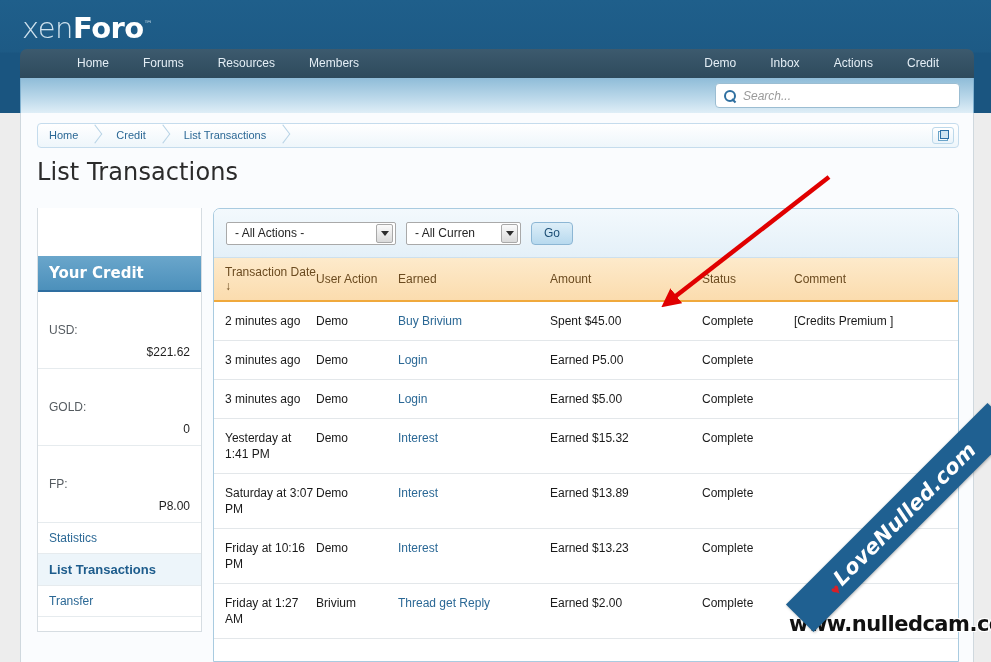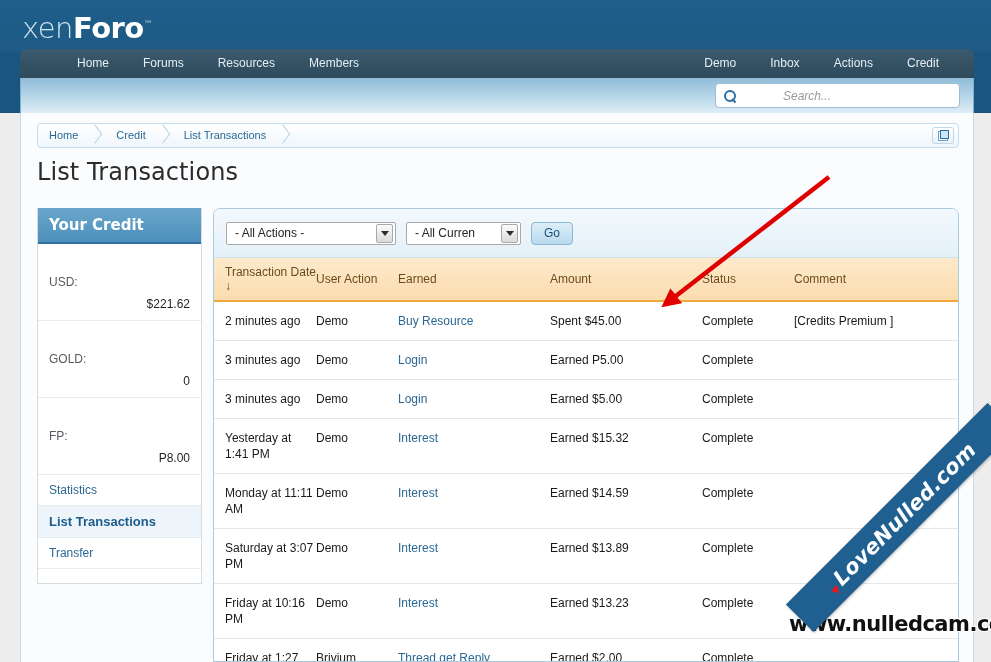--- a/index.html
+++ b/index.html
@@ -44,21 +44,21 @@
 
   
   .search-strip {
     position: absolute; left: 20px; top: 78px; width: 954px; height: 35px;
     background: linear-gradient(to bottom, #8fbcd8 0%, #b9d7e9 55%, #dfeef7 100%);
     border-left: 1px solid #7fb0cf; border-right: 1px solid #7fb0cf;
   }
   .search-box {
     position: absolute; left: 694px; top: 5px; width: 245px; height: 25px;
     background: #ffffff; border: 1px solid #9bbdd2; border-radius: 4px;
-    display: flex; align-items: center; padding-left: 7px; gap: 40px;
+    display: flex; align-items: center; padding-left: 7px;
   }
   .search-icon { width: 14px; height: 14px; position: relative; margin-right: 6px; flex: none; }
   .search-icon::before {
     content: ""; position: absolute; left: 1px; top: 1px;
     width: 8px; height: 8px; border: 2px solid #2e6fa0; border-radius: 50%;
   }
   .search-icon::after {
     content: ""; position: absolute; left: 9px; top: 9px;
     width: 5px; height: 2px; background: #2e6fa0;
     transform: rotate(45deg); transform-origin: left center;
@@ -120,20 +120,21 @@
   .sidebar {
     position: absolute; left: 16px; top: 95px; width: 165px;
     background: #ffffff;
     border: 1px solid #d6dde2; border-top: none;
   }
   .sidebar-header {
     background: linear-gradient(to bottom, #6aa6cb 0%, #4c90bb 100%);
     color: #ffffff; font-size: 15px; font-weight: 700;
     padding: 8px 11px; font-family: "DejaVu Sans", sans-serif;
     border-bottom: 2px solid #2e6ea0;
+    margin-top: 48px;
   }
   .credit-row {
     display: flex; justify-content: space-between; align-items: center;
     padding: 9px 11px; font-size: 12px; color: #555b60;
     border-bottom: 1px solid #e6ebee;
   }
   .credit-row .val { color: #1f1f1f; margin-top: 44px; }
   .side-link {
     padding: 8px 11px; font-size: 12px; color: #2b6895;
     border-bottom: 1px solid #e6ebee; cursor: pointer;
@@ -338,21 +339,21 @@
             <th class="c-action">Earned</th>
             <th class="c-amount">Amount</th>
             <th class="c-status">Status</th>
             <th class="c-comment">Comment</th>
           </tr>
         </thead>
         <tbody id="tbody">
             <tr>
               <td class="c-date">2 minutes ago</td>
               <td class="c-user">Demo</td>
-              <td class="c-action"><a class="act">Buy Resource</a></td>
+              <td class="c-action"><a class="act">Buy Brivium</a></td>
               <td class="c-amount">Spent $45.00</td>
               <td class="c-status">Complete</td>
               <td class="c-comment">[Credits Premium ]</td>
             </tr>
             <tr>
               <td class="c-date">3 minutes ago</td>
               <td class="c-user">Demo</td>
               <td class="c-action"><a class="act">Login</a></td>
               <td class="c-amount">Earned P5.00</td>
               <td class="c-status">Complete</td>
@@ -364,28 +365,20 @@
               <td class="c-action"><a class="act">Login</a></td>
               <td class="c-amount">Earned $5.00</td>
               <td class="c-status">Complete</td>
               <td class="c-comment"></td>
             </tr>
             <tr>
               <td class="c-date">Yesterday at 1:41 PM</td>
               <td class="c-user">Demo</td>
               <td class="c-action"><a class="act">Interest</a></td>
               <td class="c-amount">Earned $15.32</td>
-              <td class="c-status">Complete</td>
-              <td class="c-comment"></td>
-            </tr>
-            <tr>
-              <td class="c-date">Monday at 11:11 AM</td>
-              <td class="c-user">Demo</td>
-              <td class="c-action"><a class="act">Interest</a></td>
-              <td class="c-amount">Earned $14.59</td>
               <td class="c-status">Complete</td>
               <td class="c-comment"></td>
             </tr>
             <tr>
               <td class="c-date">Saturday at 3:07 PM</td>
               <td class="c-user">Demo</td>
               <td class="c-action"><a class="act">Interest</a></td>
               <td class="c-amount">Earned $13.89</td>
               <td class="c-status">Complete</td>
               <td class="c-comment"></td>

